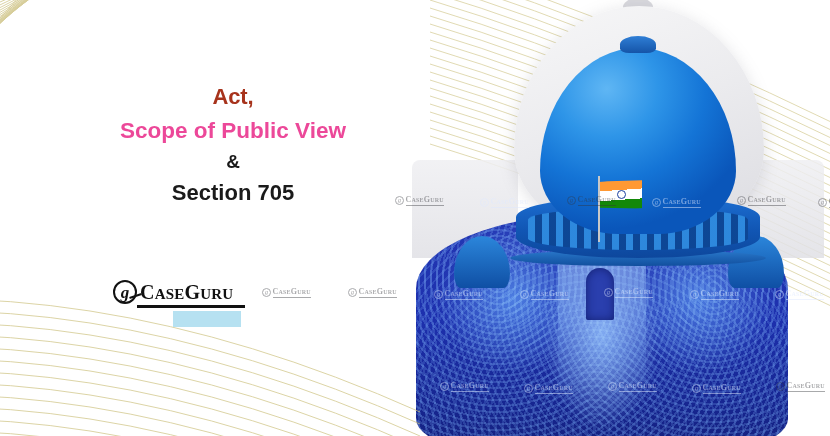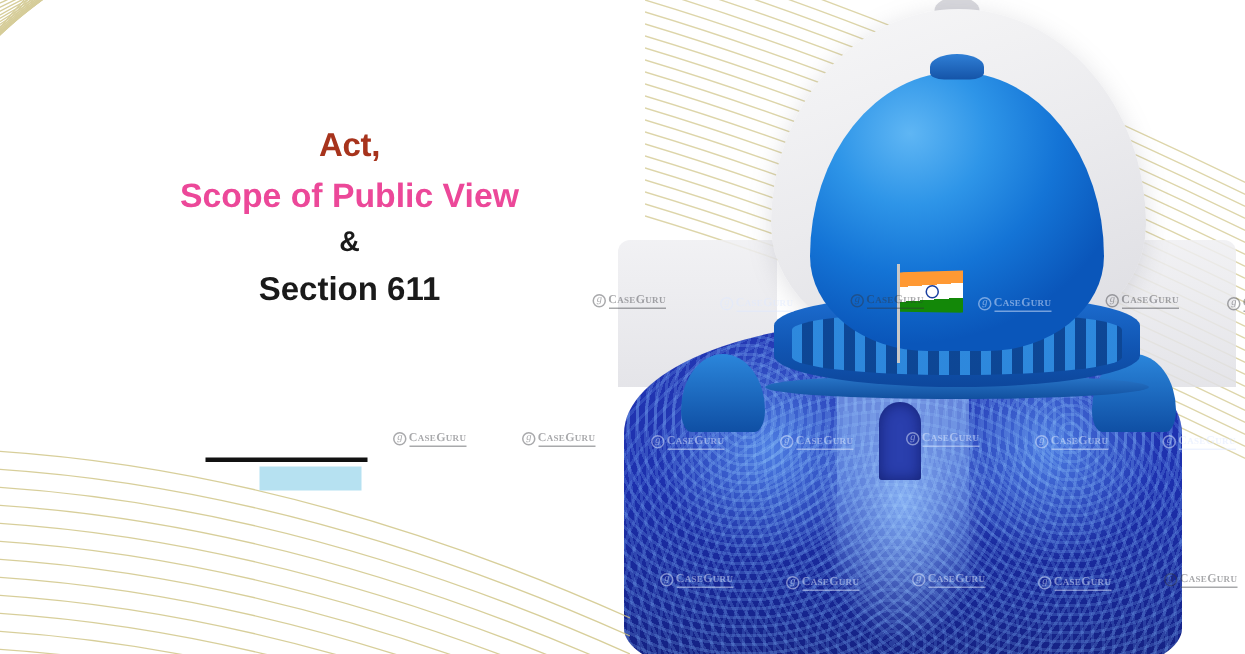--- a/index.html
+++ b/index.html
@@ -334,24 +334,28 @@
         <path d="M0 216 Q 300 164 640 316"></path>
       <path d="M0 228 Q 300 176 640 328"></path>
         <path d="M0 240 Q 300 188 640 340"></path>
     </g>
   </svg>
 
   <div id="headline">
     <span class="hl-red">Act,</span>
     <span class="hl-blue">Scope of Public View</span>
     <span class="hl-black hl-amp">&amp;</span>
-    <span class="hl-black hl-sec">Section 611</span>
+    <span class="hl-black hl-sec">Section 705</span>
   </div>
 
 
+  <div id="brand-logo">
+    <span id="brand-mark"></span>
+    <span id="brand-word"><span>C</span><span class="sm">ASE</span><span>G</span><span class="sm">URU</span></span>
+  </div>
   <div id="brand-swatch"></div>
   <div id="brand-underline"></div>
 
   <div id="watermarks">
       <div class="wm dark" style="left: 395px; top: 196px;">
         <span class="wm-mark"></span>
         <span class="wm-word">C<span class="sm">ASE</span>G<span class="sm">URU</span></span>
       </div>
       <div class="wm light" style="left: 480px; top: 198px;">
         <span class="wm-mark"></span>

